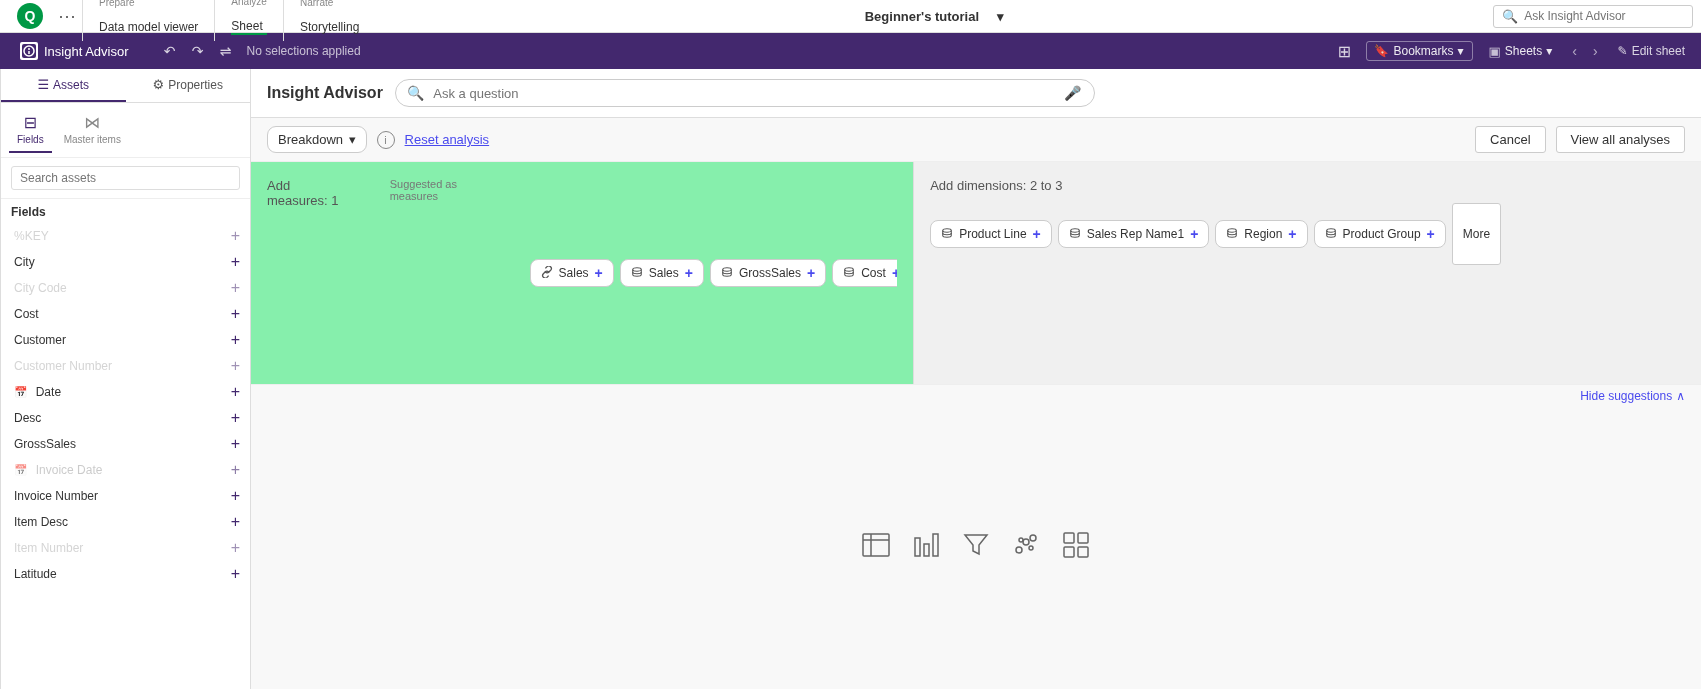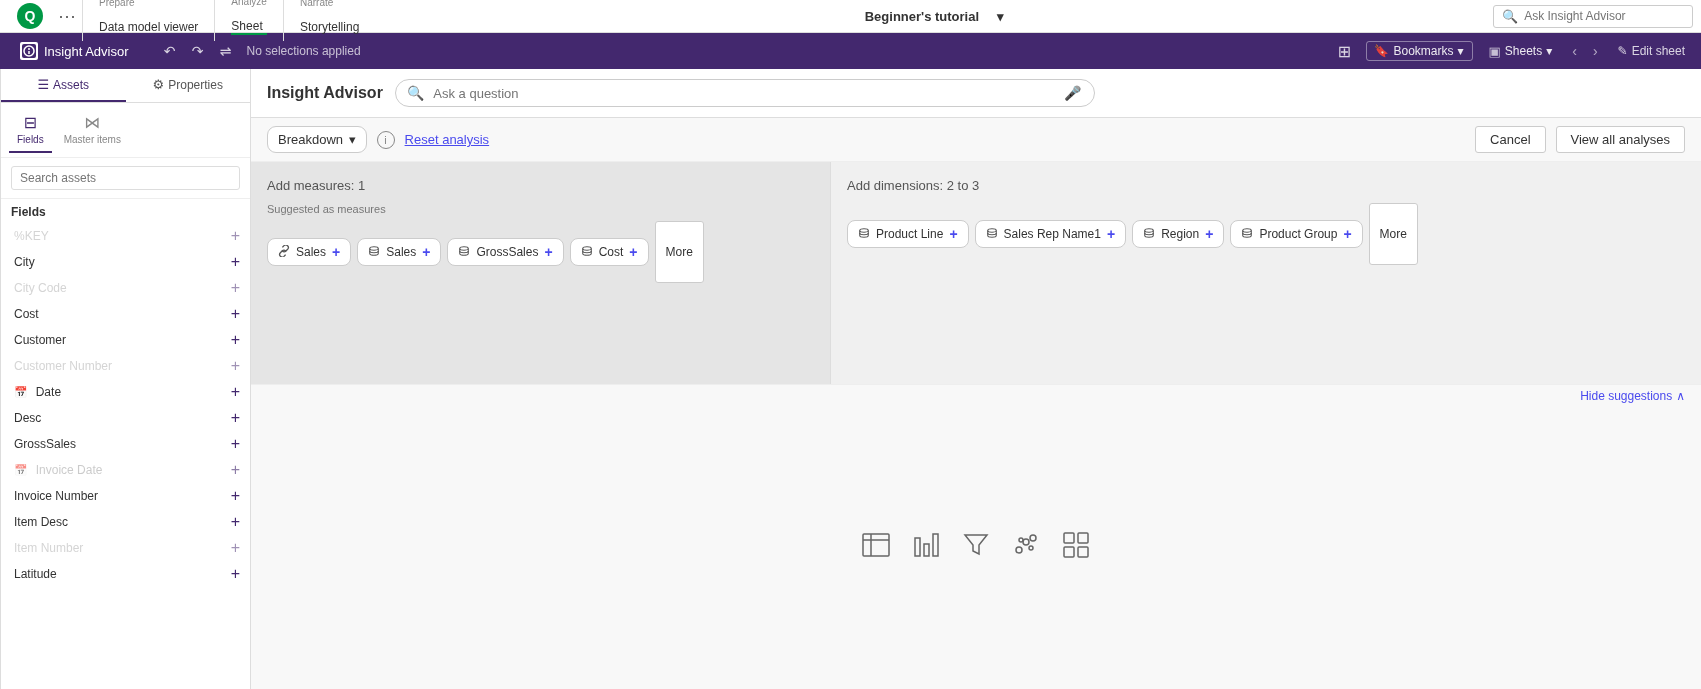--- a/index.html
+++ b/index.html
@@ -393,25 +393,26 @@
     
     .analysis-area {
       display: flex;
       flex: 1;
       gap: 0;
       padding: 0;
       overflow: hidden;
     }
     .measures-panel {
       flex: 0 0 580px;
-      background: #e5e5e5;
+      background: #86efac;
       border-right: 1px solid #ddd;
       padding: 16px;
       display: flex;
-      flex-direction: column;
+      flex-direction: row;
+      gap: 40px;
     }
     .dimensions-panel {
       flex: 1;
       background: #f0f0f0;
       padding: 16px;
       display: flex;
       flex-direction: column;
     }
     .panel-title {
       font-size: 13px;

